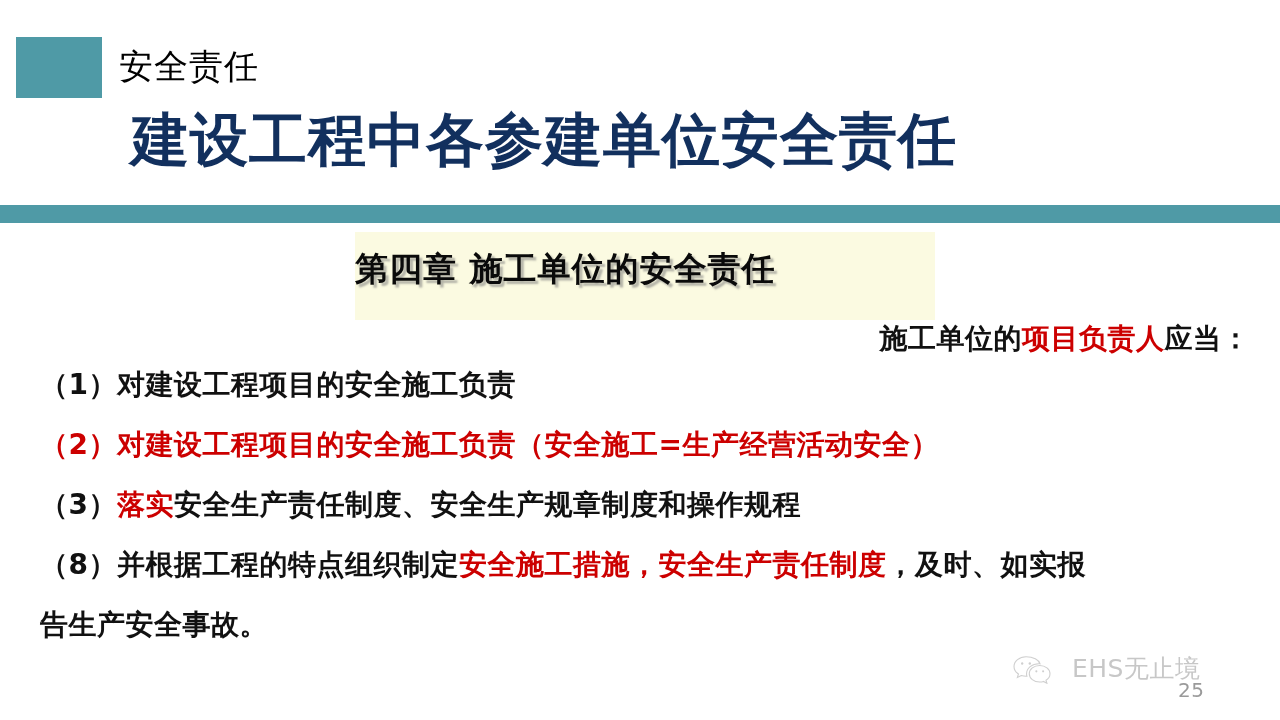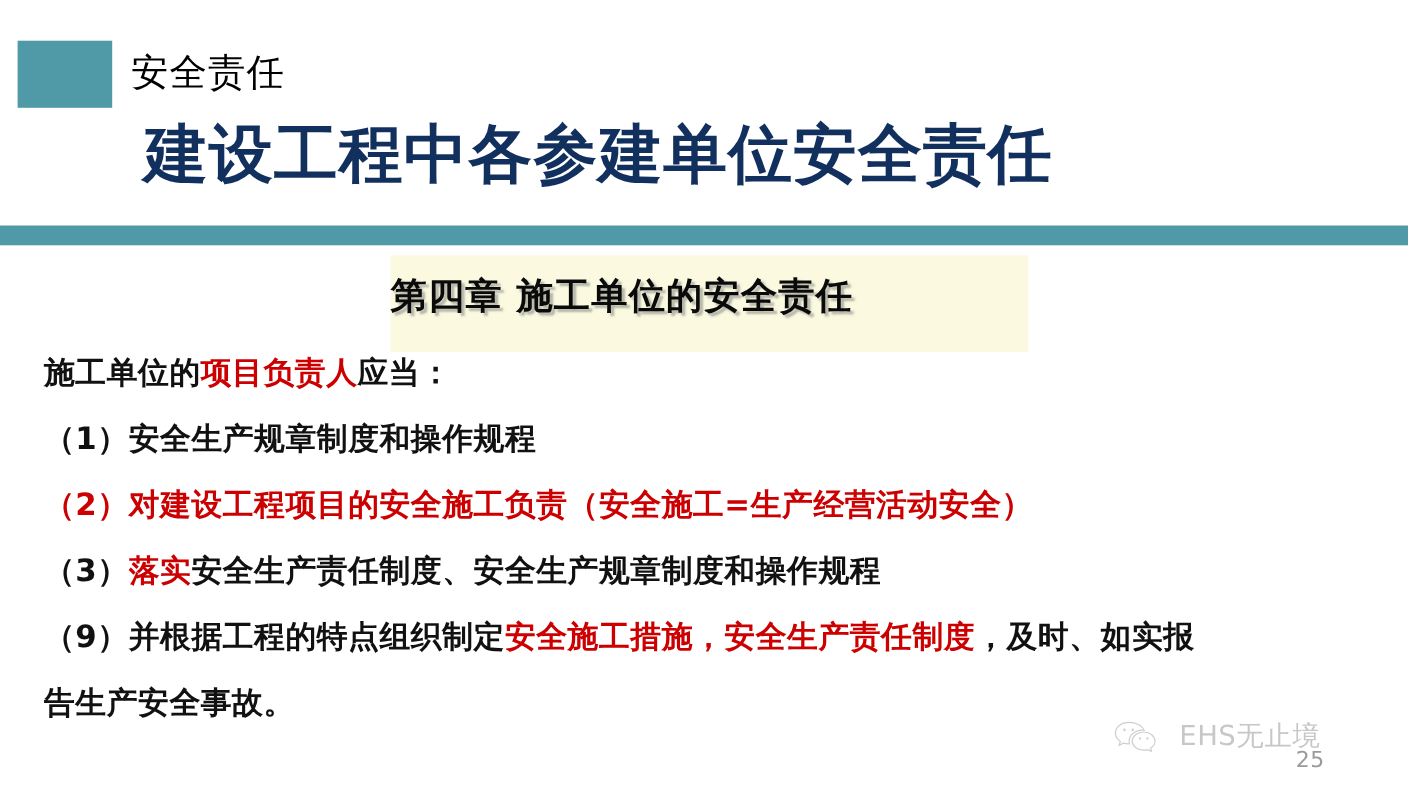--- a/index.html
+++ b/index.html
@@ -111,21 +111,21 @@
 
   .body-line {
     font-size: 28px;
     line-height: 34px;
     font-weight: 700;
     color: #111111;
     letter-spacing: 0.5px;
     white-space: nowrap;
   }
 
-  .body-line.lead { margin-bottom: 26px; }
+  .body-line.lead { margin-bottom: 12px; text-align: right; }
   .body-line.item { margin-bottom: 26px; }
   .body-line.tail { }
 
   .red { color: #cc0000; }
   .blk { color: #111111; }
 
   
   .watermark {
     position: absolute;
     left: 1012px;
@@ -178,34 +178,34 @@
   <div class="chapter-banner"></div>
   <div class="chapter-banner-text">第四章 施工单位的安全责任</div>
 
   <div class="body-block">
 
     <div class="body-line lead">
       <span class="blk">施工单位的</span><span class="red">项目负责人</span><span class="blk">应当：</span>
     </div>
 
     <div class="body-line item">
-      <span class="blk">（1）</span><span class="blk">安全生产规章制度和操作规程</span>
+      <span class="blk">（1）</span><span class="blk">对建设工程项目的安全施工负责</span>
     </div>
 
     <div class="body-line item">
       <span class="red">（2）对建设工程项目的安全施工负责（安全施工=生产经营活动安全）</span>
     </div>
 
     <div class="body-line item">
       <span class="blk">（3）</span><span class="red">落实</span><span class="blk">安全生产责任制度、安全生产规章制度和操作规程</span>
     </div>
 
 
     <div class="body-line item">
-      <span class="blk">（9）并根据工程的特点组织制定</span><span class="red">安全施工措施，安全生产责任制度</span><span class="blk">，及时、如实报</span>
+      <span class="blk">（8）并根据工程的特点组织制定</span><span class="red">安全施工措施，安全生产责任制度</span><span class="blk">，及时、如实报</span>
     </div>
 
     <div class="body-line tail">
       <span class="blk">告生产安全事故。</span>
     </div>
 
   </div>
 
   <div class="watermark">
     <span class="wechat-icon">

